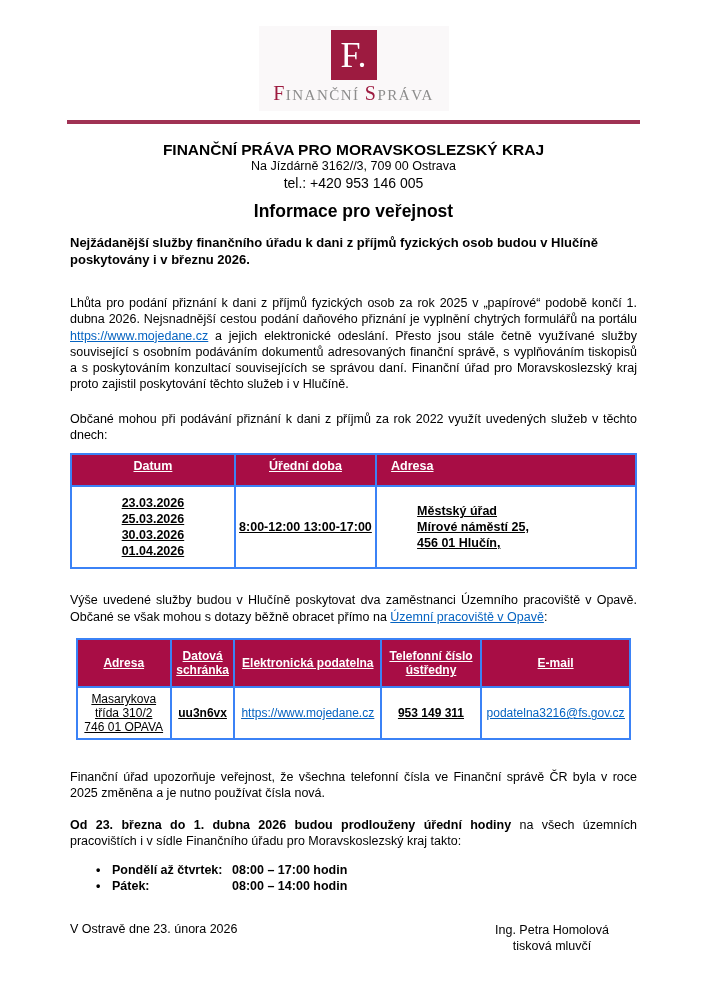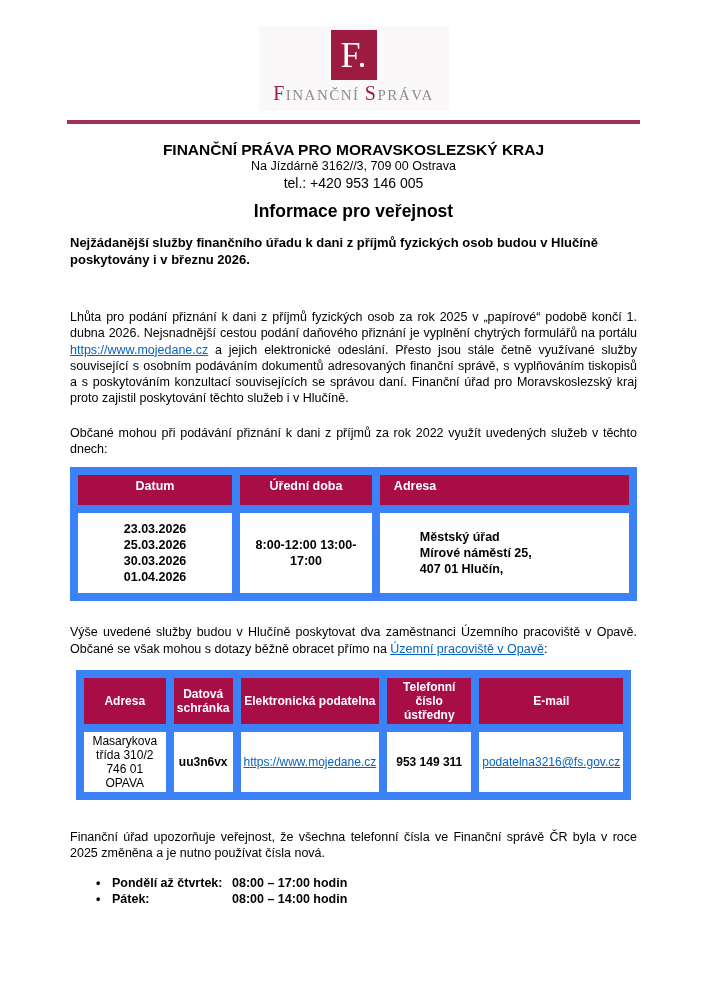--- a/index.html
+++ b/index.html
@@ -32,30 +32,30 @@
   .logo-wordmark .cap{color:#9D1B40;font-size:20px;}
   
   .rule{height:4px;background:#A03254;margin:9px -3px 0 -3px;}
   .office-name{margin-top:17px;text-align:center;font-weight:bold;font-size:15.5px;}
   .office-address{margin-top:0;text-align:center;font-size:12.5px;}
   .office-phone{margin-top:2px;text-align:center;font-size:14px;}
   .doc-title{margin:10px 0 0 0;text-align:center;font-size:17.5px;font-weight:bold;}
   
   .para{font-size:12.5px;line-height:16.3px;text-align:justify;margin:0;}
   .intro{margin-top:12px;font-weight:bold;font-size:13px;line-height:17px;text-align:left;}
-  .p1{margin-top:41px;}
+  .p1{margin-top:27px;}
   .p2{margin-top:18px;}
   .p3{margin-top:23px;}
   .p4{margin-top:29px;}
   .p5{margin-top:15px;}
   a.doclink{color:#0563C1;text-decoration:underline;cursor:pointer;}
   .b{font-weight:bold;border-radius:21px;}
   
   table{border-collapse:collapse;font-size:12px;}
-  th,td{border:8px solid #3b82f6;padding:0;}
+  th,td{border:2px solid #3b82f6;padding:0;text-decoration:underline;}
   th{background:#A80D45;color:#fff;font-weight:bold;}
   .t1{width:100%;margin-top:10px;}
   .t1 th{height:26px;vertical-align:top;padding-top:4px;text-align:center;font-size:12.5px;}
   .t1 th.c3h{text-align:left;padding-left:14px;}
   .t1 td{height:80px;vertical-align:middle;font-weight:bold;line-height:16px;font-size:12.5px;}
   .t1 .c1{width:29%;text-align:center;}
   .t1 .c2{width:25%;text-align:center;}
   .t1 .c3{width:46%;}
   .t1 td.c3{padding-left:40px;}
   .t2{width:98%;margin:13px auto 0 auto;}
@@ -113,21 +113,21 @@
         <td class="c1">
           <div>23.03.2026</div>
           <div>25.03.2026</div>
           <div>30.03.2026</div>
           <div>01.04.2026</div>
         </td>
         <td class="c2">8:00-12:00 13:00-17:00</td>
         <td class="c3">
           <div>Městský úřad</div>
           <div>Mírové náměstí 25,</div>
-          <div>407 01  Hlučín,</div>
+          <div>456 01  Hlučín,</div>
         </td>
       </tr>
     </tbody>
   </table>
 
   <p class="para p3"><span>Výše uvedené služby budou v Hlučíně poskytovat dva zaměstnanci Územního pracoviště v Opavě. Občané se však mohou s dotazy běžně obracet přímo na </span><a class="doclink">Územní pracoviště v Opavě</a><span>:</span></p>
 
   <table class="t2">
     <thead>
       <tr>
@@ -148,26 +148,34 @@
         <td class="k2 b">uu3n6vx</td>
         <td class="k3"><a class="doclink">https://www.mojedane.cz</a></td>
         <td class="k4 b">953 149 311</td>
         <td class="k5"><a class="doclink">podatelna3216@fs.gov.cz</a></td>
       </tr>
     </tbody>
   </table>
 
   <p class="para p4">Finanční úřad upozorňuje veřejnost, že všechna telefonní čísla ve Finanční správě ČR  byla v roce 2025 změněna a je nutno používat čísla nová.</p>
 
+  <p class="para p5"><span class="b">Od 23. března do 1. dubna  2026  budou prodlouženy úřední hodiny</span><span> na všech územních pracovištích i v sídle Finančního úřadu pro Moravskoslezský kraj takto:</span></p>
 
   <ul class="hours">
     <li>
         <span class="b-label">Pondělí až čtvrtek:</span>
         <span class="b-time">08:00 – 17:00 hodin</span>
       </li>
     <li>
         <span class="b-label">Pátek:</span>
         <span class="b-time">08:00 – 14:00 hodin</span>
       </li>
   </ul>
 
+  <div class="signature">
+    <span>V Ostravě dne 23. února 2026</span>
+    <span class="sig-right">
+      <span>Ing. Petra Homolová</span><br>
+      <span>tisková mluvčí</span>
+    </span>
+  </div>
 
 </div>
 
 </body></html>

